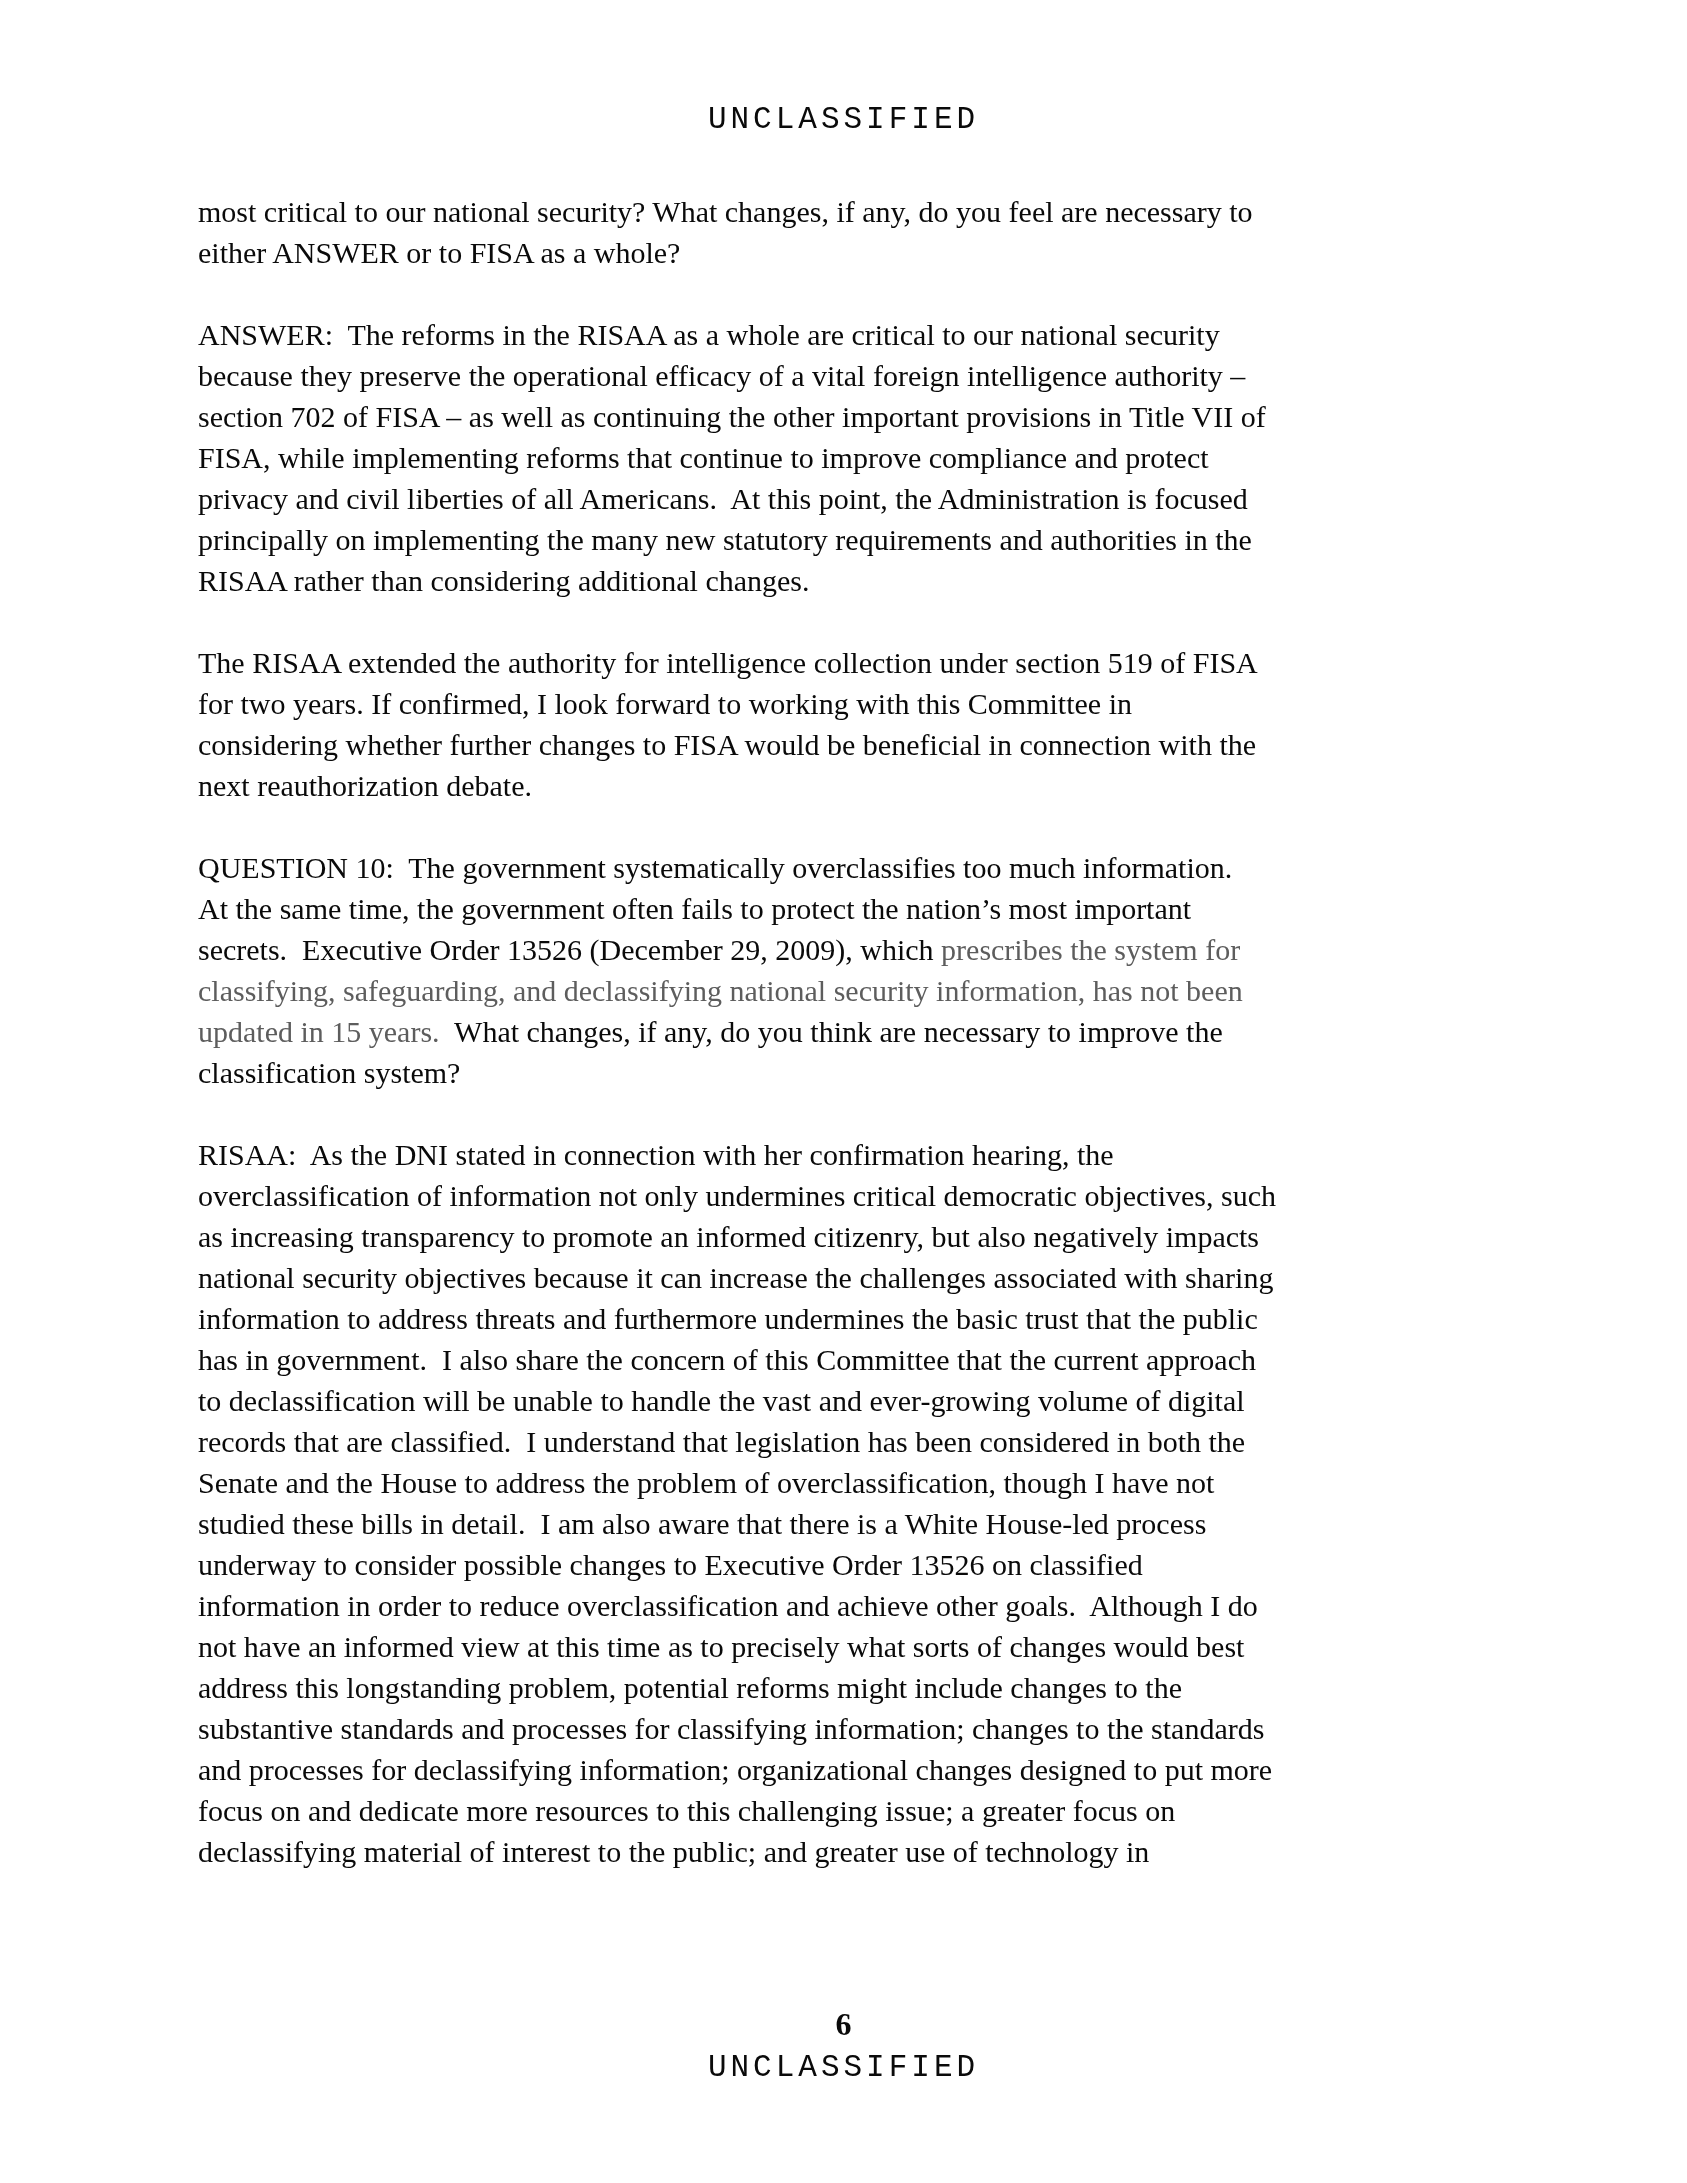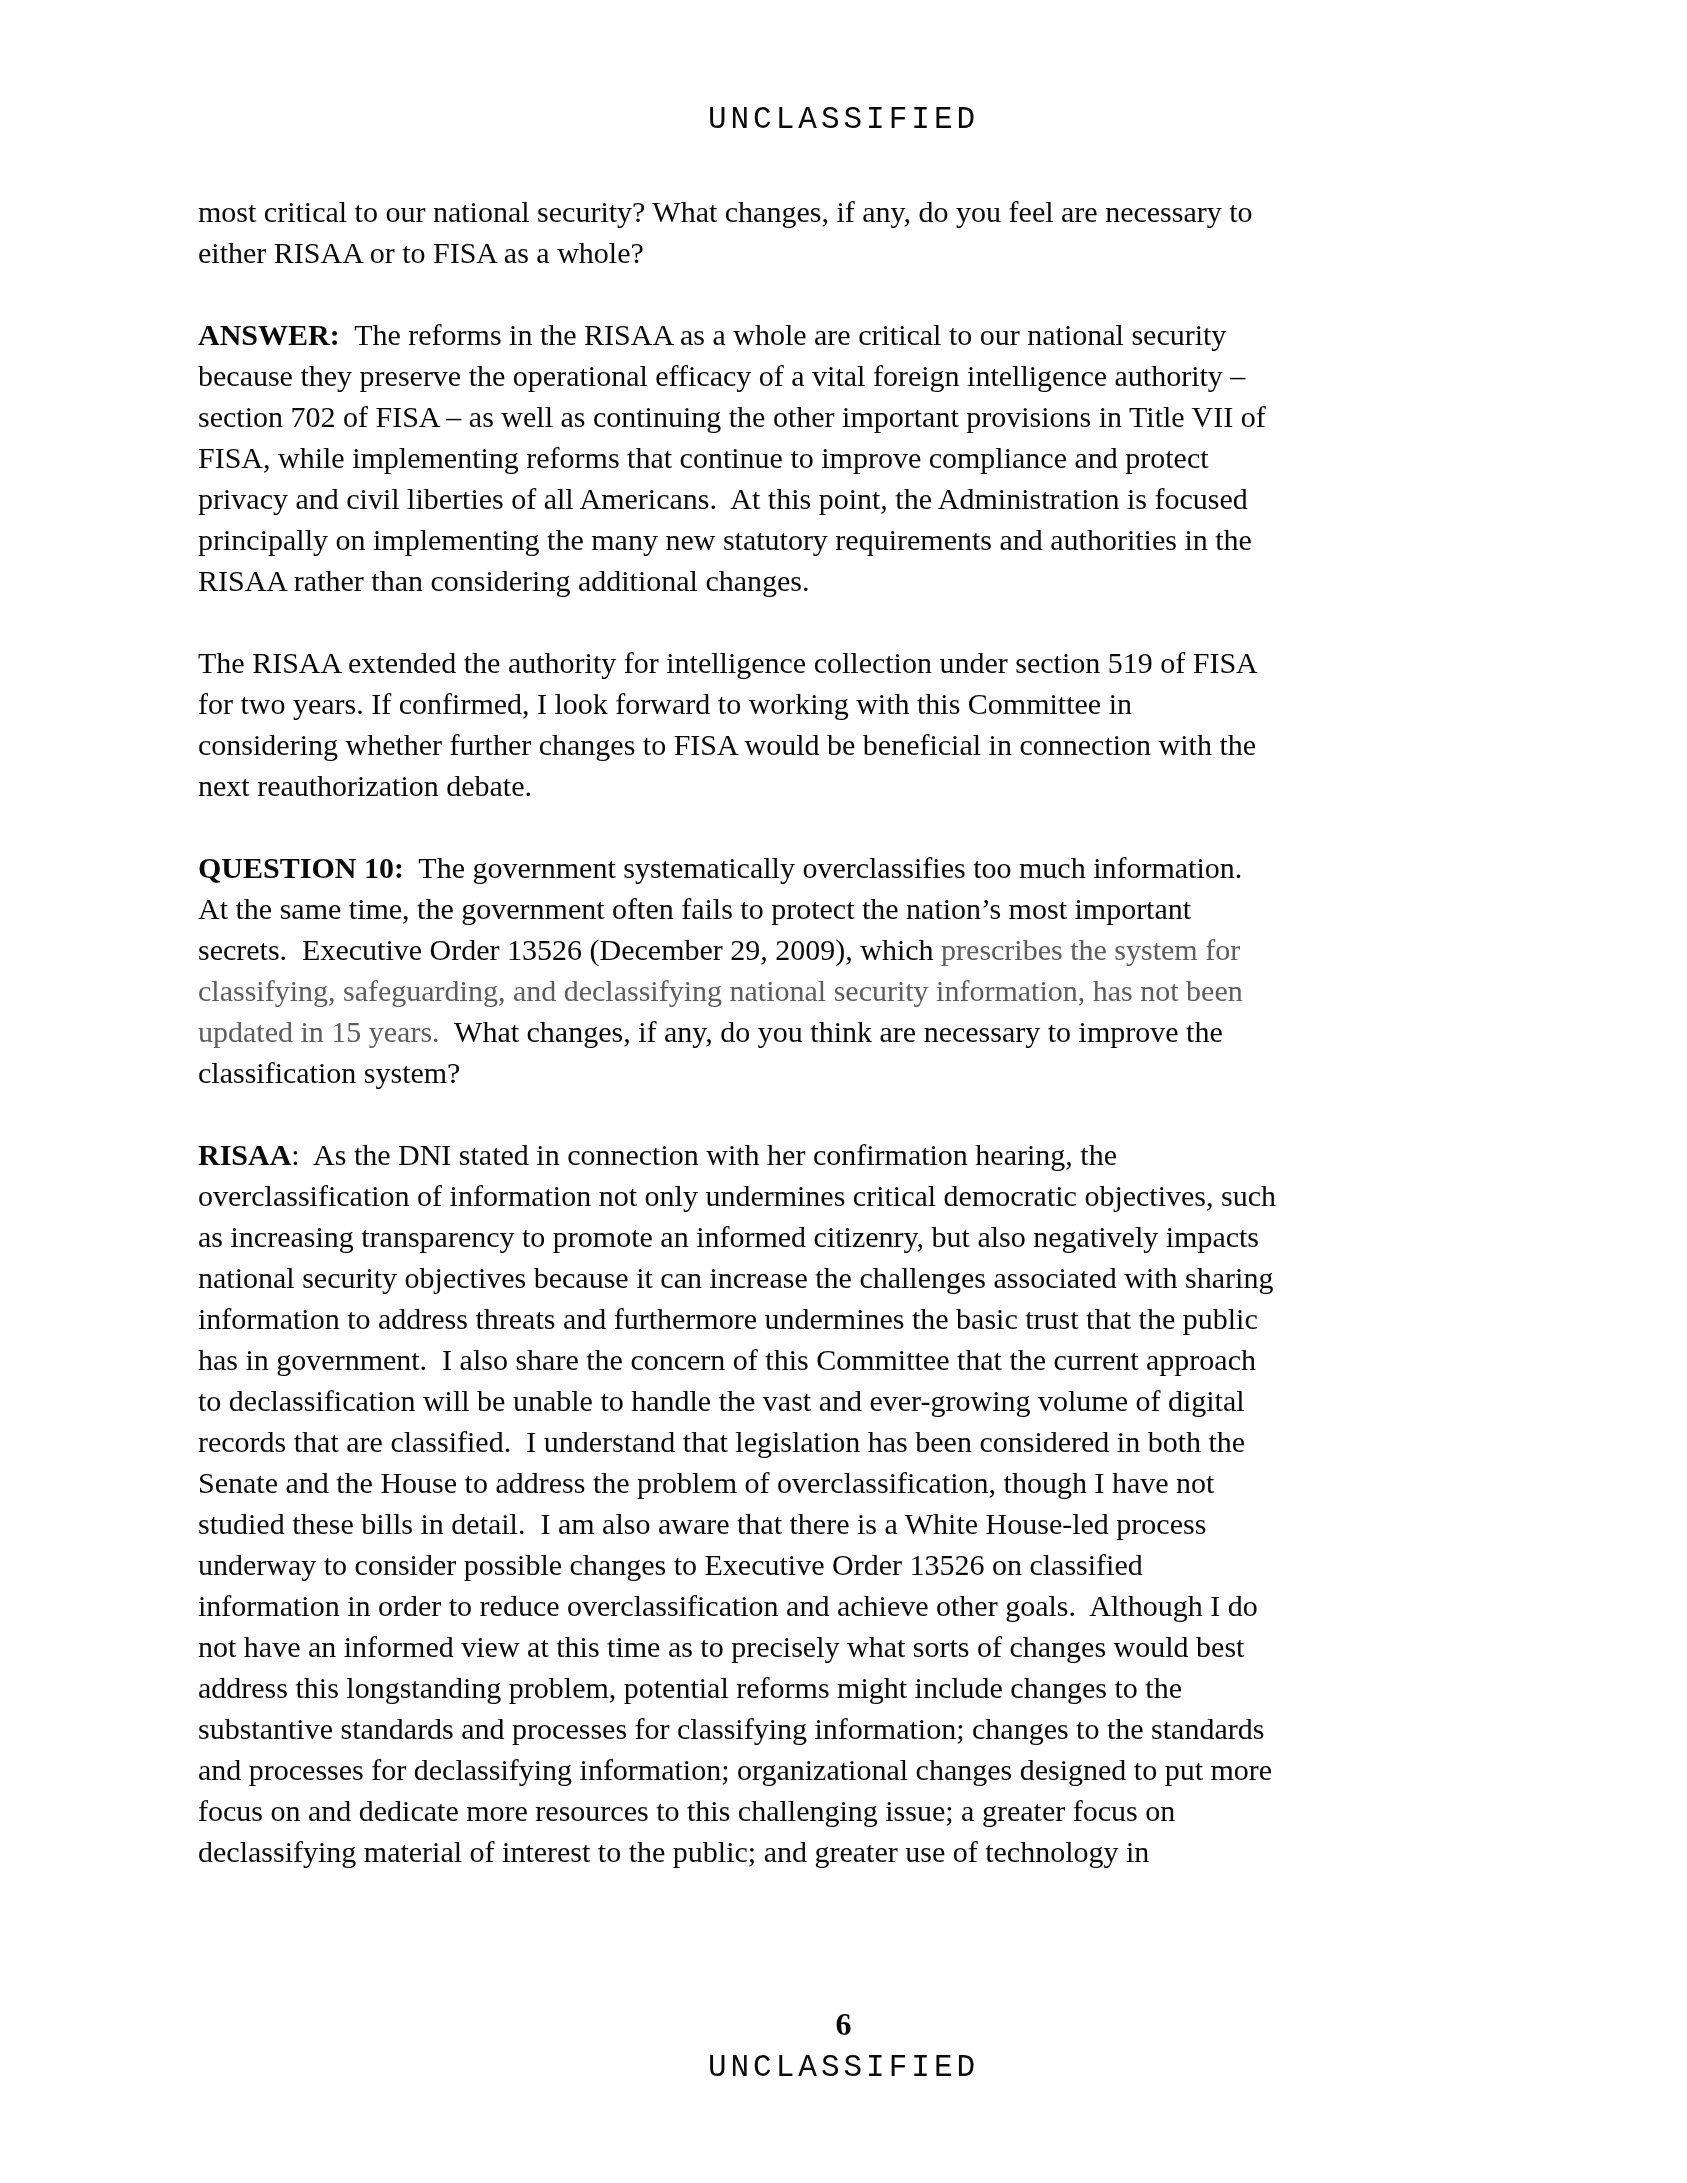--- a/index.html
+++ b/index.html
@@ -51,32 +51,32 @@
     white-space: pre-wrap;
   }
   .para {
     margin: 0 0 41px 0;
   }
   .para.heading {
     font-weight: bold;
     font-style: italic;
   }
   .seg { }
-  .seg-bold { font-weight: bold; }
+  .seg-bold { font-weight: normal; }
   .seg-gray { color: #5d5d5d; }
 </style>
 </head>
 <body>
 
 <div class="page">
 
   <div class="classification-banner banner-top">UNCLASSIFIED</div>
 
   <div class="doc-body"><p class="para"><span class="seg">most critical to our national security? What changes, if any, do you feel are necessary to
-either RISAA or to FISA as a whole?</span></p><p class="para"><span class="seg seg-bold">ANSWER:</span><span class="seg">  The reforms in the RISAA as a whole are critical to our national security
+either ANSWER or to FISA as a whole?</span></p><p class="para"><span class="seg seg-bold">ANSWER:</span><span class="seg">  The reforms in the RISAA as a whole are critical to our national security
 because they preserve the operational efficacy of a vital foreign intelligence authority –
 section 702 of FISA – as well as continuing the other important provisions in Title VII of
 FISA, while implementing reforms that continue to improve compliance and protect
 privacy and civil liberties of all Americans.  At this point, the Administration is focused
 principally on implementing the many new statutory requirements and authorities in the
 RISAA rather than considering additional changes.</span></p><p class="para"><span class="seg">The RISAA extended the authority for intelligence collection under section 519 of FISA
 for two years. If confirmed, I look forward to working with this Committee in
 considering whether further changes to FISA would be beneficial in connection with the
 next reauthorization debate.</span></p><p class="para"><span class="seg seg-bold">QUESTION 10:</span><span class="seg">  The government systematically overclassifies too much information.
 At the same time, the government often fails to protect the nation’s most important

